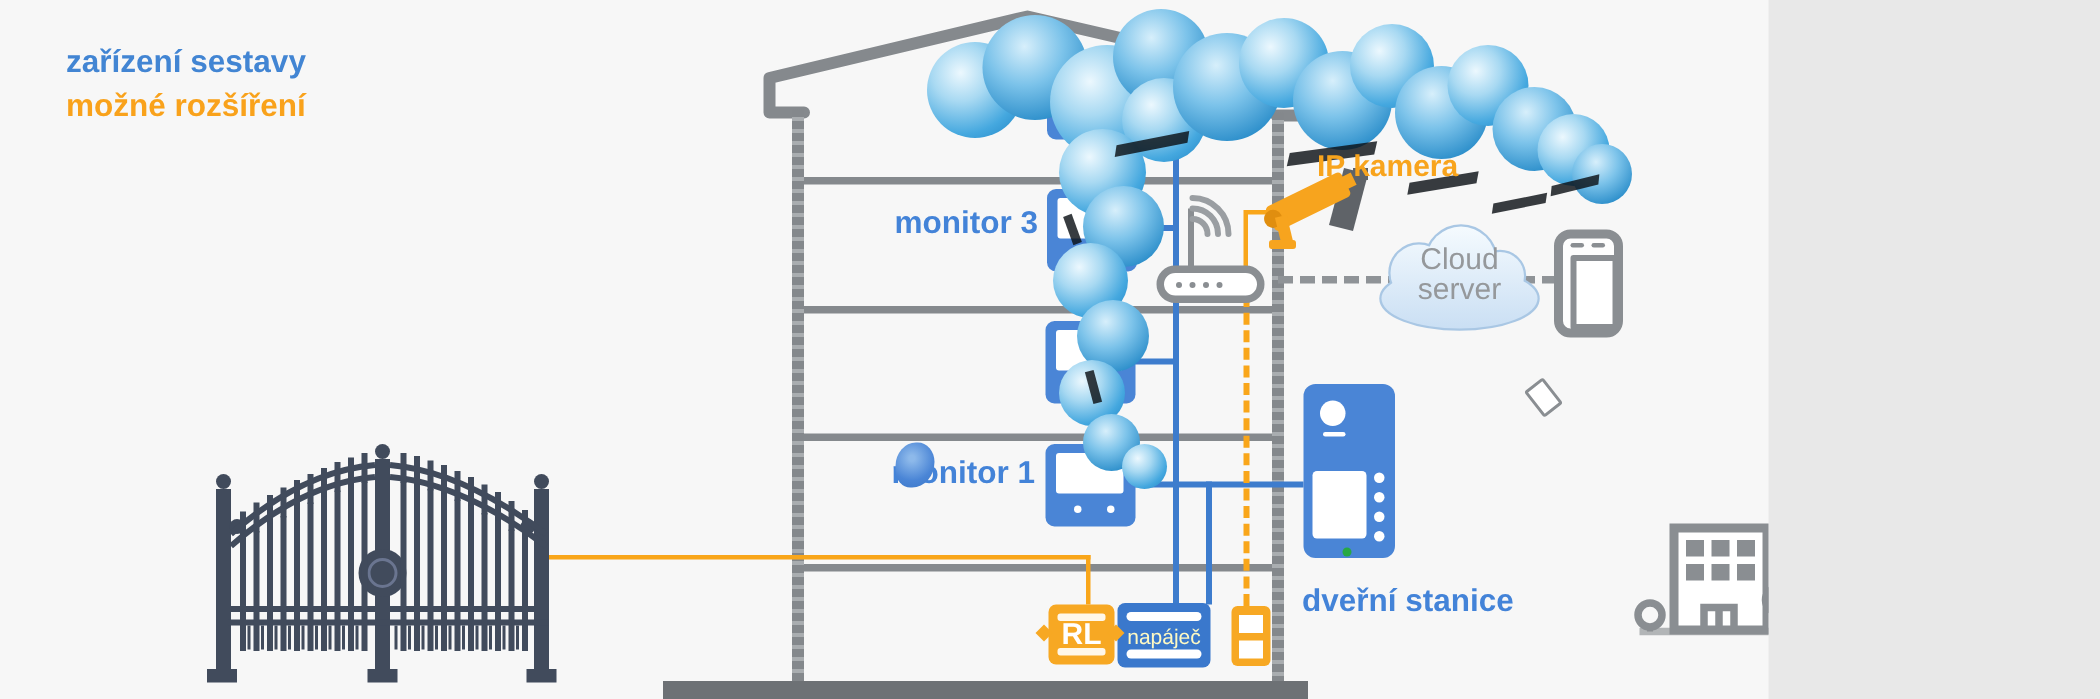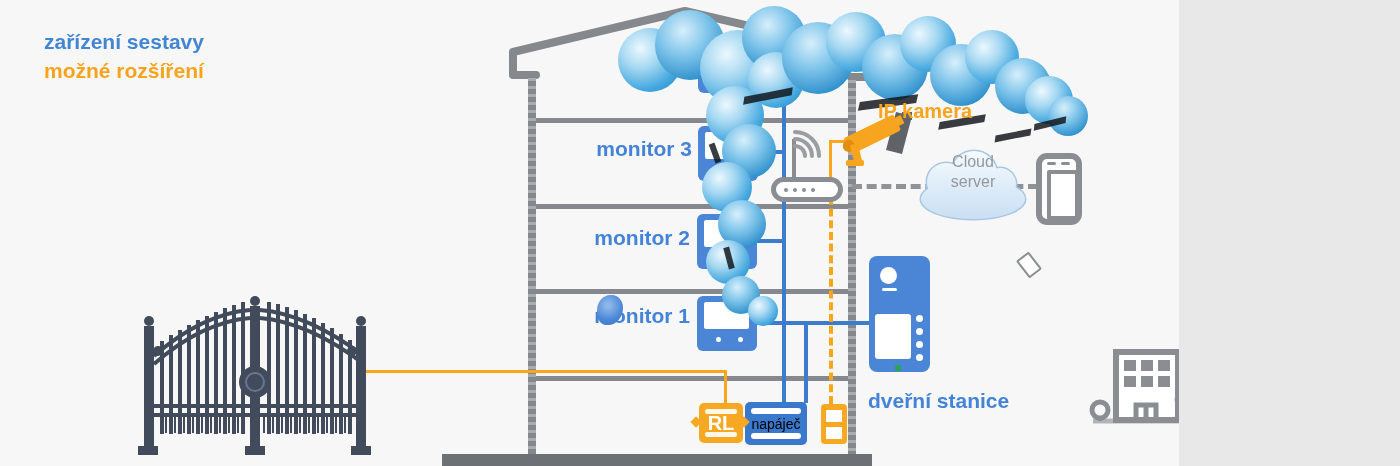--- a/index.html
+++ b/index.html
@@ -22,39 +22,39 @@
   .mlabel{position:absolute;width:130px;text-align:right;font-weight:bold;font-size:21px;color:#4383d8;z-index:45;}
   .olabel{position:absolute;font-weight:bold;font-size:20px;color:#f8a41d;z-index:46;}
   .blabel{position:absolute;font-weight:bold;font-size:21px;color:#4383d8;z-index:45;}
   .door{position:absolute;left:869px;top:256px;width:61px;height:116px;background:#4a85d6;border-radius:8px;z-index:20;}
   .door .cam{position:absolute;left:11px;top:11px;width:17px;height:17px;border-radius:50%;background:#fff;}
   .door .spk{position:absolute;left:13px;top:32px;width:15px;height:3px;background:#fff;border-radius:2px;}
   .door .plate{position:absolute;left:6px;top:58px;width:36px;height:45px;background:#fff;border-radius:3px;}
   .door .btn{position:absolute;left:47px;width:7px;height:7px;border-radius:50%;background:#fff;}
   .door .led{position:absolute;left:26px;top:109px;width:6px;height:6px;border-radius:50%;background:#27a844;}
   .psu{position:absolute;left:745px;top:402px;width:62px;height:43px;background:#3a78cc;border-radius:5px;z-index:20;
-       display:flex;align-items:center;justify-content:center;color:#000000;font-size:14px;}
+       display:flex;align-items:center;justify-content:center;color:#fef9c3;font-size:14px;}
   .psu .slot{position:absolute;left:6px;width:50px;height:6px;background:#fff;border-radius:3px;}
   .relay{position:absolute;left:699px;top:403px;width:44px;height:40px;background:#f7a823;border-radius:5px;z-index:20;
        display:flex;align-items:center;justify-content:center;color:#fff;font-weight:bold;font-size:20px;}
   .relay .slot{position:absolute;left:6px;width:32px;height:5px;background:rgba(255,255,255,.9);border-radius:2px;}
   .diamond{position:absolute;width:8px;height:8px;background:#f7a823;transform:rotate(45deg);z-index:21;}
   .lock{position:absolute;left:821px;top:404px;width:26px;height:40px;background:#f7a823;border-radius:4px;z-index:20;}
   .lock .win{position:absolute;left:5px;width:16px;height:12px;background:#fff;}
   .router{position:absolute;left:771px;top:177px;width:72px;height:25px;border:5px solid #8a8e92;border-radius:13px;
        background:#fff;box-sizing:border-box;z-index:20;}
   .router .rd{position:absolute;top:6px;width:4px;height:4px;border-radius:50%;background:#8a8e92;}
   .antenna{position:absolute;left:792px;top:139px;width:4px;height:40px;background:#8a8e92;z-index:20;}
   .phone{position:absolute;left:1036px;top:153px;width:46px;height:72px;border:6px solid #8a8e92;border-radius:11px;
        background:#fdfdfd;box-sizing:border-box;z-index:20;}
   .phone .dash{position:absolute;top:3px;width:9px;height:3px;background:#8a8e92;border-radius:2px;}
   .phone .pscreen{position:absolute;left:5px;top:11px;width:24px;height:42px;border:4px solid #8a8e92;border-radius:2px;background:#fff;box-sizing:content-box;}
   .miniphone{position:absolute;left:1021px;top:254px;width:12px;height:18px;border:2px solid #8a8e92;border-radius:2px;
        background:#fff;transform:rotate(-38deg);z-index:20;}
-  .cloudtext{position:absolute;left:920px;top:152px;width:106px;text-align:center;font-size:16px;line-height:20px;
+  .cloudtext{position:absolute;left:920px;top:163px;width:106px;text-align:center;font-size:20px;line-height:20px;
        color:#95989b;z-index:46;}
   .legend1{position:absolute;left:44px;top:30px;font-weight:bold;font-size:21px;color:#4285d3;z-index:45;}
   .legend2{position:absolute;left:44px;top:59px;font-weight:bold;font-size:21px;color:#f9a21b;z-index:45;}
   
   #clouds{position:absolute;left:0;top:0;width:1400px;height:466px;z-index:40;pointer-events:none;}
   .puff{position:absolute;border-radius:50%;
         background:radial-gradient(circle at 35% 32%, #ecf8fe 0%, #a8d9f2 32%, #45a8df 68%, #1b80c2 100%);}
   .puff.b{background:radial-gradient(circle at 40% 30%, #d7effb 0%, #7cc3ea 40%, #2187c6 85%);}
   .glitch{position:absolute;background:#0c1116;opacity:.82;}
   .blob{position:absolute;left:597px;top:295px;width:26px;height:30px;z-index:46;border-radius:55% 45% 60% 40%;
@@ -110,21 +110,20 @@
     <div class="dot" style="left:19px;"></div>
     <div class="dot" style="left:41px;"></div>
   </div>
   <div class="monitor" style="left:697px;top:296px;">
     <div class="screen"></div>
     <div class="dot" style="left:19px;"></div>
     <div class="dot" style="left:41px;"></div>
   </div>
 
   <div class="mlabel" style="left:562px;top:137px;">monitor 3</div>
-  <div class="mlabel" style="left:560px;top:226px;">monitor 2</div>
   <div class="mlabel" style="left:560px;top:304px;">monitor 1</div>
   <div class="blob"></div>
 
   <div class="door">
     <div class="cam"></div>
     <div class="spk"></div>
     <div class="plate"></div>
     <div class="btn" style="top:59px;"></div>
     <div class="btn" style="top:72px;"></div>
     <div class="btn" style="top:85px;"></div>

